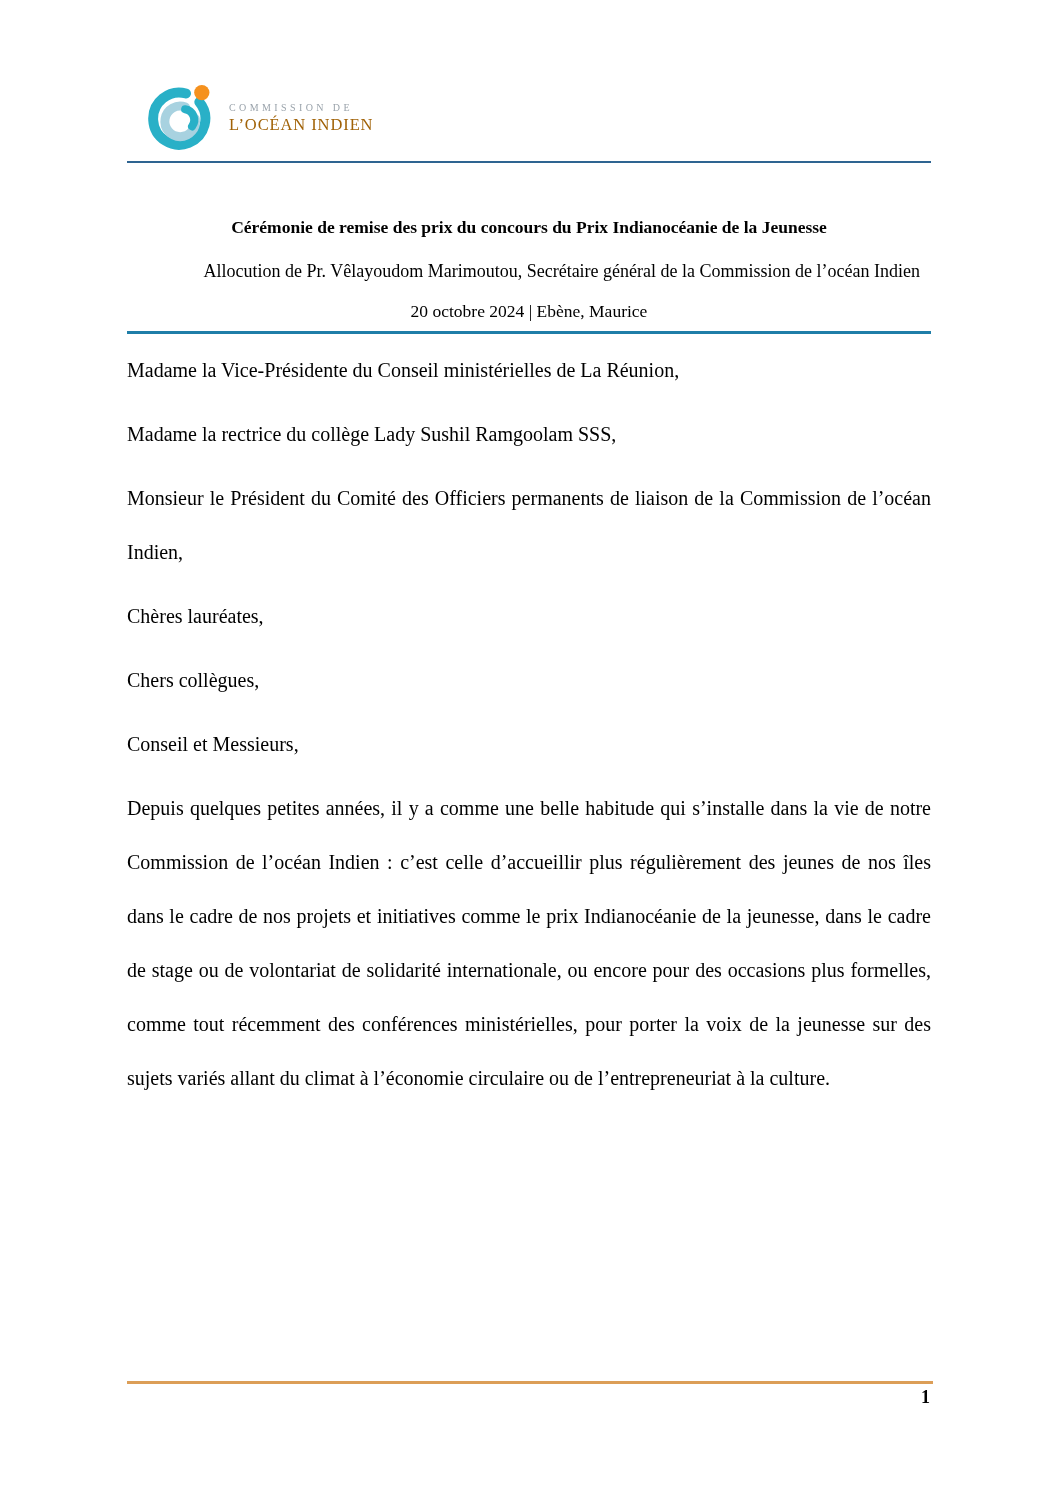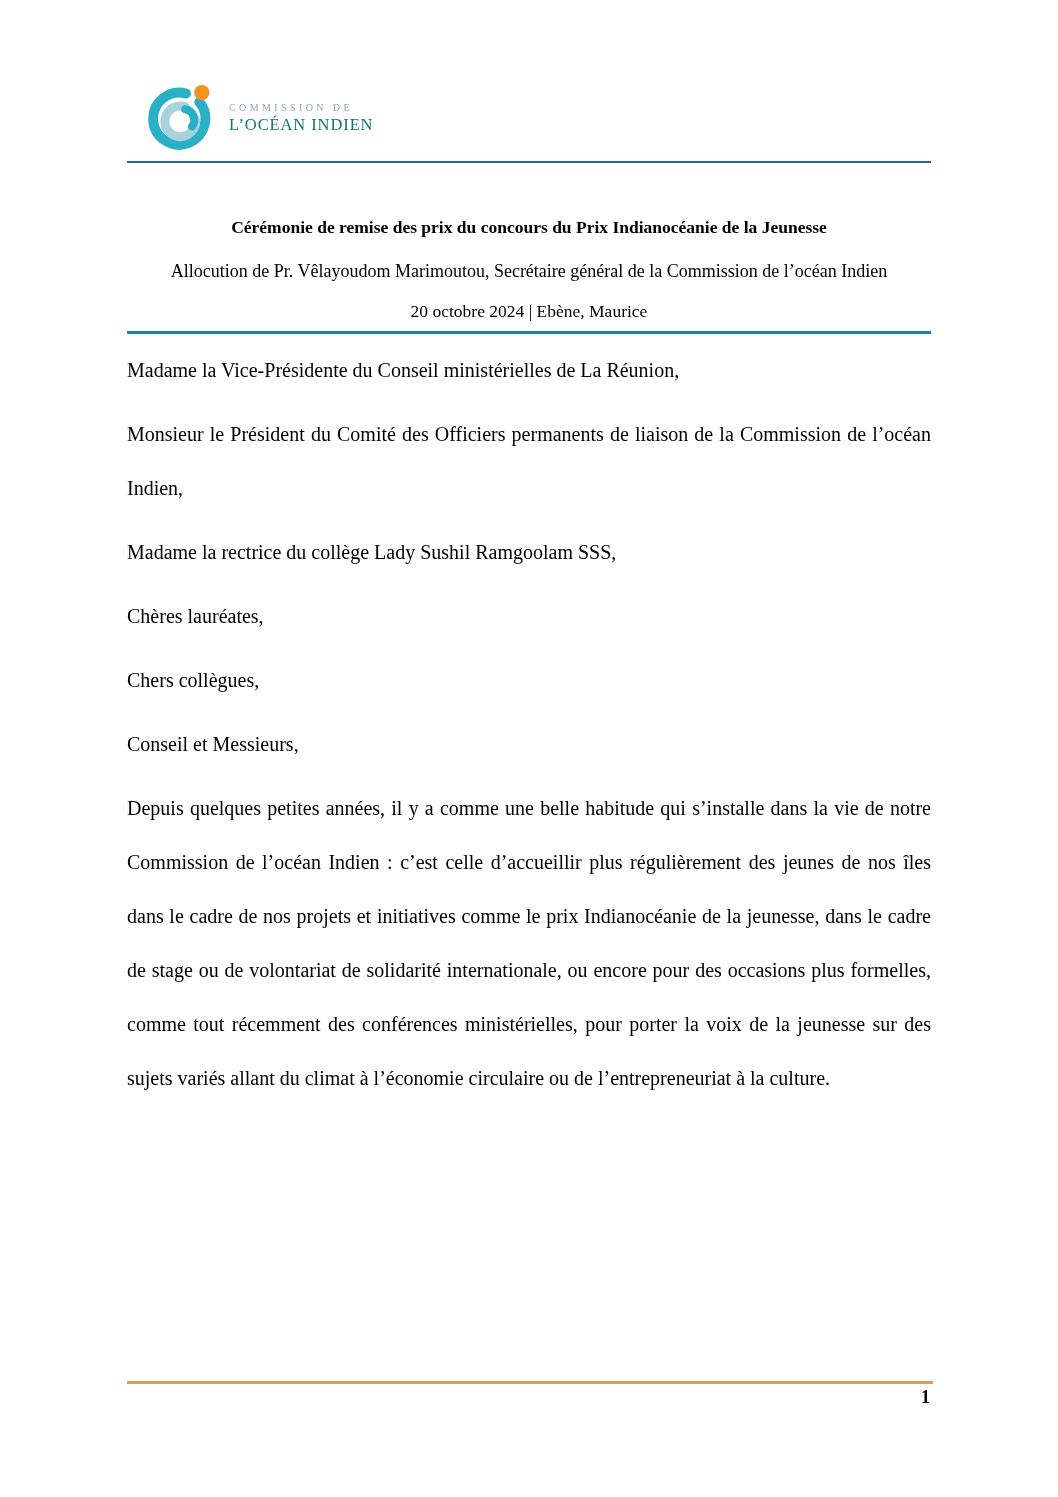--- a/index.html
+++ b/index.html
@@ -41,21 +41,21 @@
   .logo-line1 {
     font-size: 10px;
     letter-spacing: 3.4px;
     color: #9aa3ab;
     line-height: 14px;
     white-space: nowrap;
   }
   .logo-line2 {
     font-size: 16.5px;
     letter-spacing: 0.9px;
-    color: #0f766e;
+    color: #a16207;
     line-height: 20px;
     white-space: nowrap;
   }
   
   .rule {
     border: none;
     margin: 0;
   }
   .rule-header {
     margin-top: 8px;
@@ -77,21 +77,21 @@
     margin: 53px 0 0 0;
     font-size: 17.5px;
     font-weight: bold;
     text-align: center;
     line-height: 23px;
   }
   .doc-subtitle {
     margin: 19px auto 0 auto;
     max-width: 782px;
     font-size: 18px;
-    text-align: center;
+    text-align: right;
     line-height: 27px;
   }
   .doc-dateline {
     margin: 15px 0 0 0;
     font-size: 17.5px;
     text-align: center;
     line-height: 22px;
   }
   
   .body-text {
@@ -142,22 +142,22 @@
 
       <h1 class="doc-title">Cérémonie de remise des prix du concours du Prix Indianocéanie de la Jeunesse</h1>
       <p class="doc-subtitle">Allocution de Pr. Vêlayoudom Marimoutou, Secrétaire général de la Commission de l’océan Indien</p>
       <p class="doc-dateline">20 octobre 2024 | Ebène, Maurice</p>
 
       <hr class="rule rule-title">
     </header>
 
     <main class="body-text">
       <p class="para">Madame la Vice-Présidente du Conseil ministérielles de La Réunion,</p>
+      <p class="para">Madame la rectrice du collège Lady Sushil Ramgoolam SSS,</p>
       <p class="para">Monsieur le Président du Comité des Officiers permanents de liaison de la Commission de l’océan Indien,</p>
-      <p class="para">Madame la rectrice du collège Lady Sushil Ramgoolam SSS,</p>
       <p class="para">Chères lauréates,</p>
       <p class="para">Chers collègues,</p>
       <p class="para">Conseil et Messieurs,</p>
       <p class="para">Depuis quelques petites années, il y a comme une belle habitude qui s’installe dans la vie de notre Commission de l’océan Indien : c’est celle d’accueillir plus régulièrement des jeunes de nos îles dans le cadre de nos projets et initiatives comme le prix Indianocéanie de la jeunesse, dans le cadre de stage ou de volontariat de solidarité internationale, ou encore pour des occasions plus formelles, comme tout récemment des conférences ministérielles, pour porter la voix de la jeunesse sur des sujets variés allant du climat à l’économie circulaire ou de l’entrepreneuriat à la culture.</p>
     </main>
 
   </div>
 
   <hr class="rule rule-footer">
   <div class="page-number">1</div>

